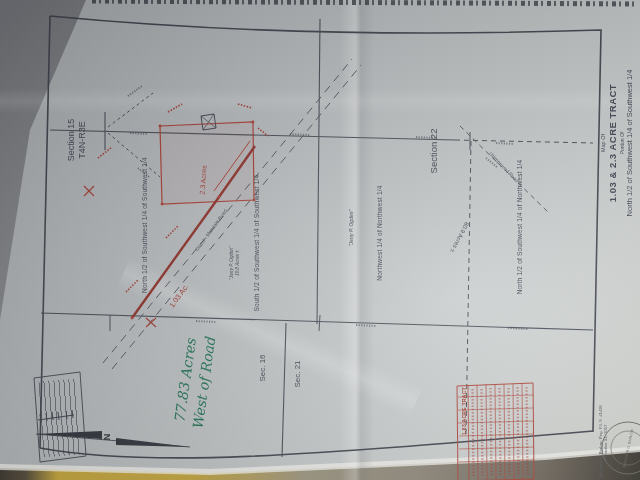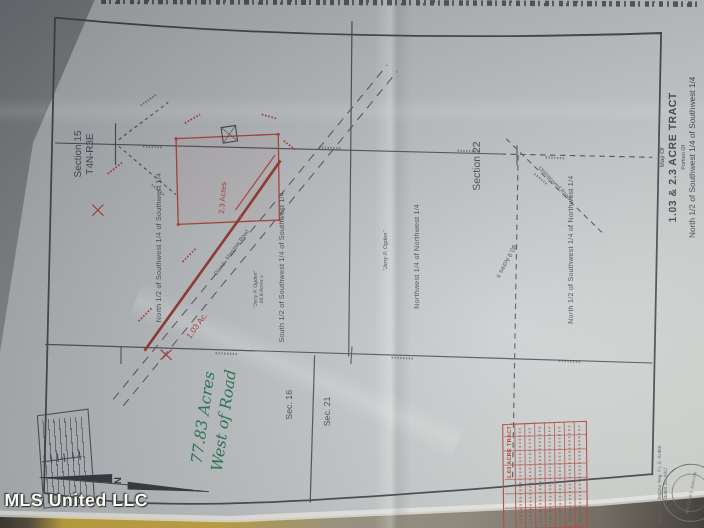--- a/index.html
+++ b/index.html
@@ -185,15 +185,14 @@
   <div class="rl" style="left:603px;top:441px;font-size:5px;transform:translate(-50%,-50%) rotate(-90deg) scale(.85);color:#565b62;">
     <div>Malcolm G. Barlow, Reg. P.L.S. #1496</div>
     <div>October 31, 2017</div>
   </div>
   <div class="rl" style="left:628px;top:448px;font-size:4px;transform:translate(-50%,-50%) rotate(-78deg) scale(.9);color:#6b6f68;">MALCOLM G. BARLOW</div>
 
   <div id="titleblock-lines"></div>
 
   <div id="light"></div>
 
-  <div id="watermark">MLS United LLC</div>
 
 </div>
 
 </body></html>

